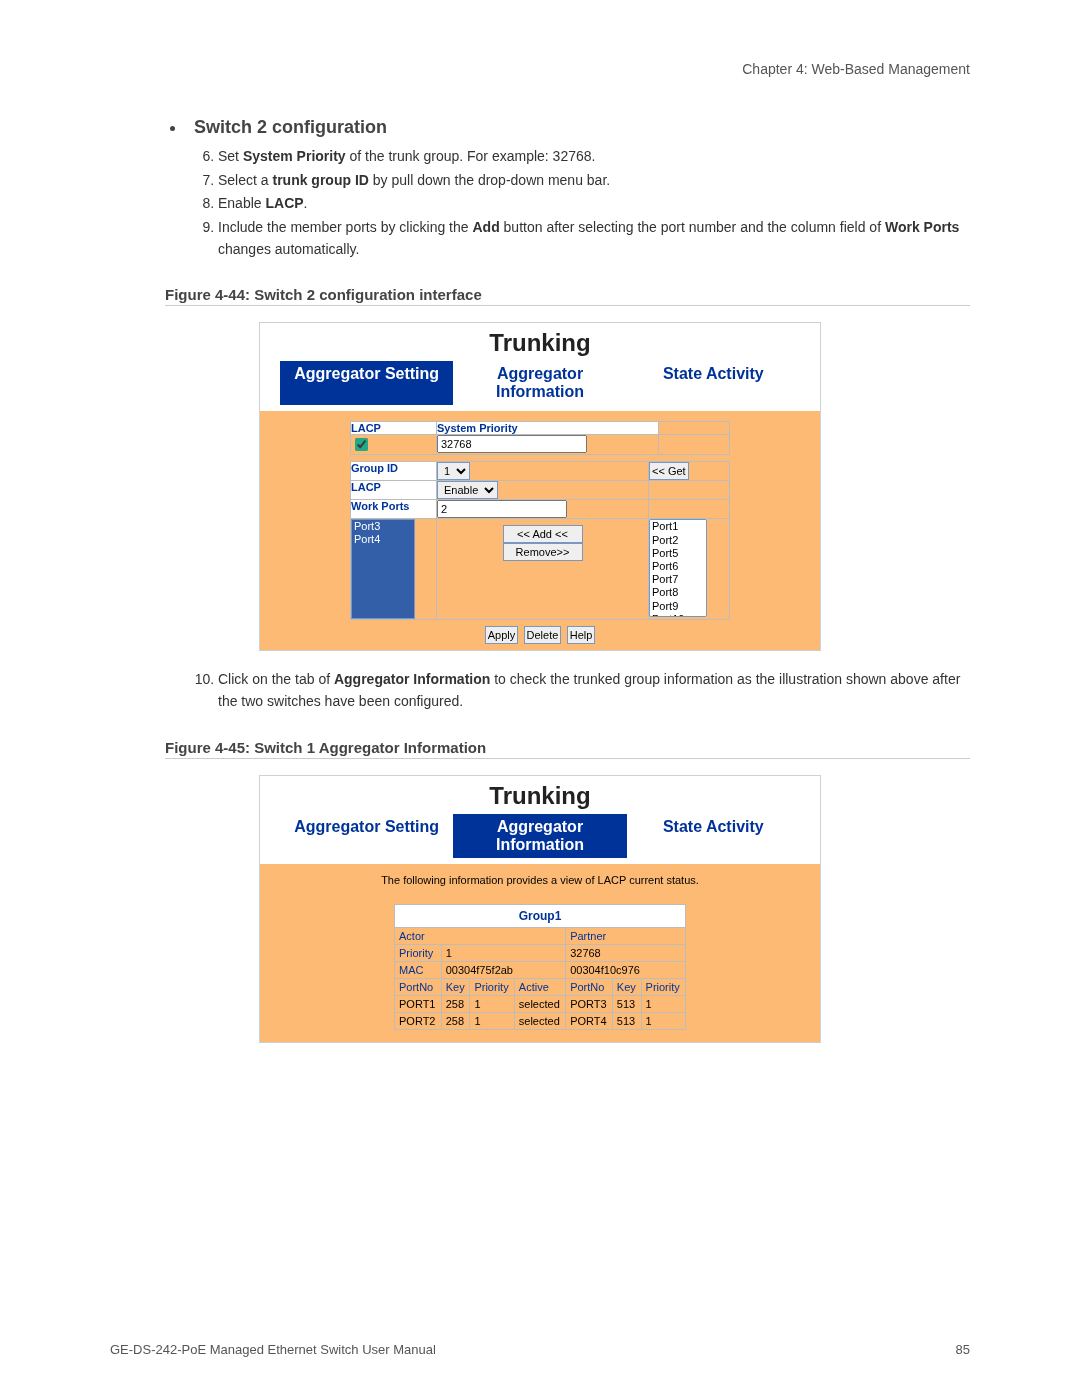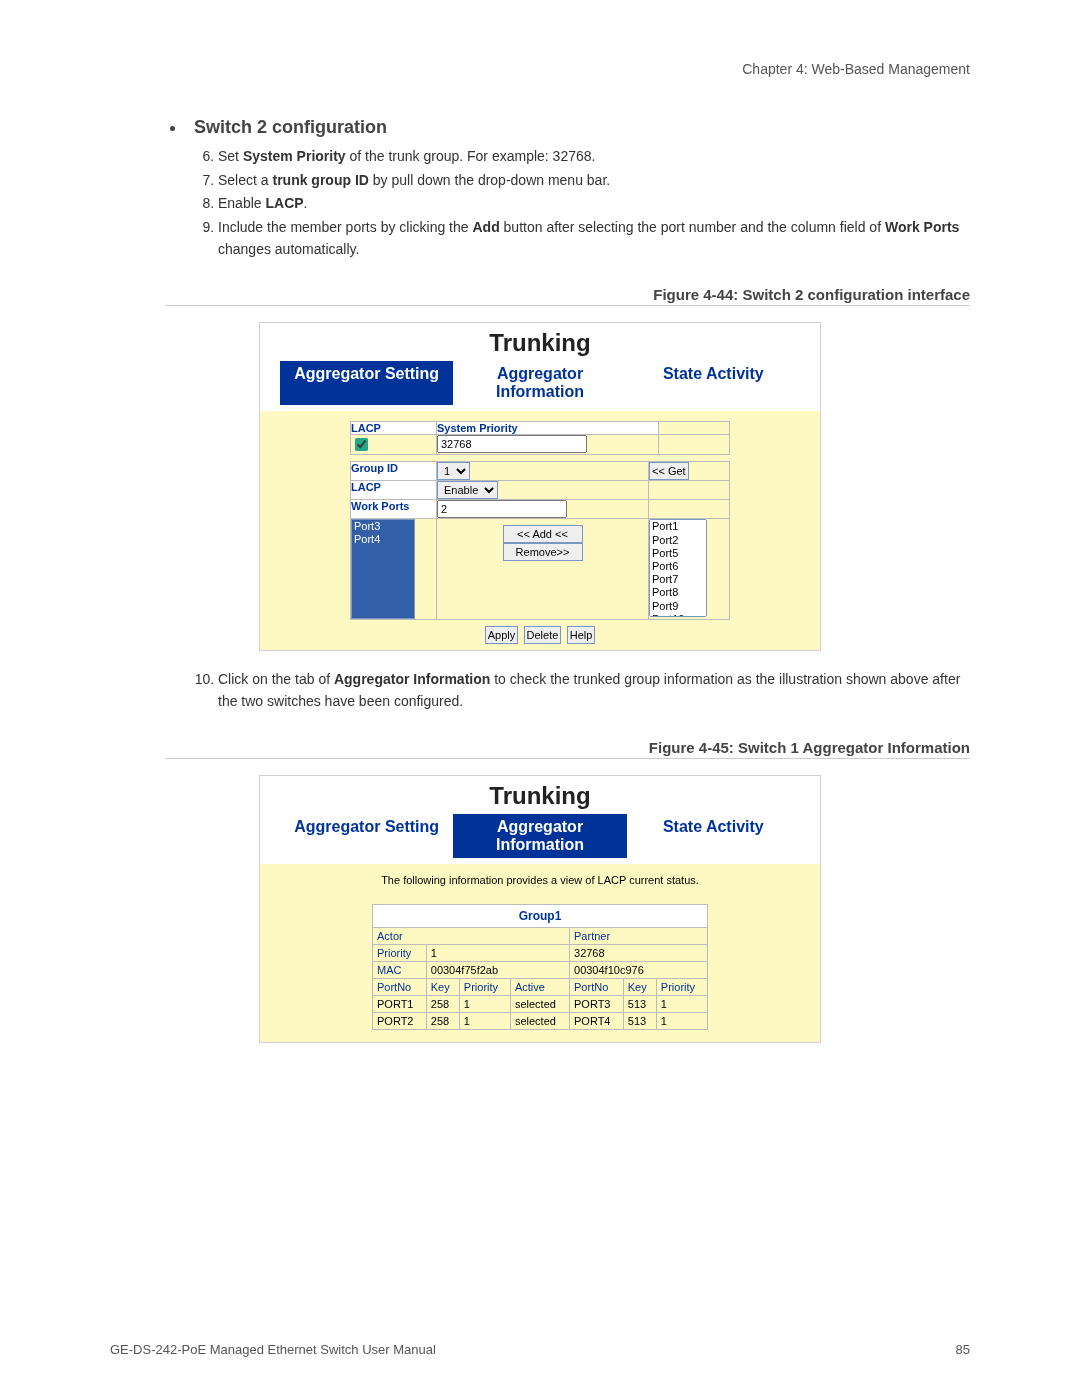--- a/index.html
+++ b/index.html
@@ -39,27 +39,26 @@
     line-height: 1.55;
   }
   ol.steps li { margin: 2px 0; }
   .figcap {
     color: #444;
     font-weight: bold;
     font-size: 15px;
     border-bottom: 1px solid #ccc;
     margin: 26px 0 16px 55px;
     padding-bottom: 2px;
-    text-align: right;
   }
   .screenshot {
     margin: 0 auto 18px auto;
     width: 560px;
     border: 1px solid #d0d0d0;
-    background: #fef9c3;
+    background: #fdba74;
     font-family: Tahoma, Arial, sans-serif;
     font-size: 12px;
     color: #000;
   }
   .trunking-title {
     font-family: Arial, sans-serif;
     font-weight: bold;
     font-size: 24px;
     color: #222;
     text-align: center;
@@ -128,21 +127,21 @@
   }
   .ports-list option { padding:0 2px; }
   .ports-selected { width:58px; height:98px; font-size:11px;
     font-family: Tahoma, Arial, sans-serif;
     background:#335ea8; color:#fff; border:1px solid #7a97c2;
     overflow:hidden; padding:0 2px; line-height:13px;
   }
   .addrem { display:flex; flex-direction:column; align-items:center; padding:6px 0; }
   .info-note { font-size:11px; text-align:center; padding:10px 0 14px 0; }
   .group-table {
-    border-collapse:collapse; margin: 4px auto 12px auto; width: 336px;
+    border-collapse:collapse; margin: 4px auto 12px auto; width: 292px;
   }
   .group-table caption {
     background:#fff; color:#003399; font-weight:bold; font-size:12px;
     border:1px solid #bcbcbc; border-bottom:none; padding:4px 0;
   }
   .group-table th, .group-table td {
     border:1px solid #bcbcbc; font-size:11px; padding:2px 4px; text-align:left;
   }
   .group-table th { color:#003399; font-weight:normal; }
   .footer-line {

